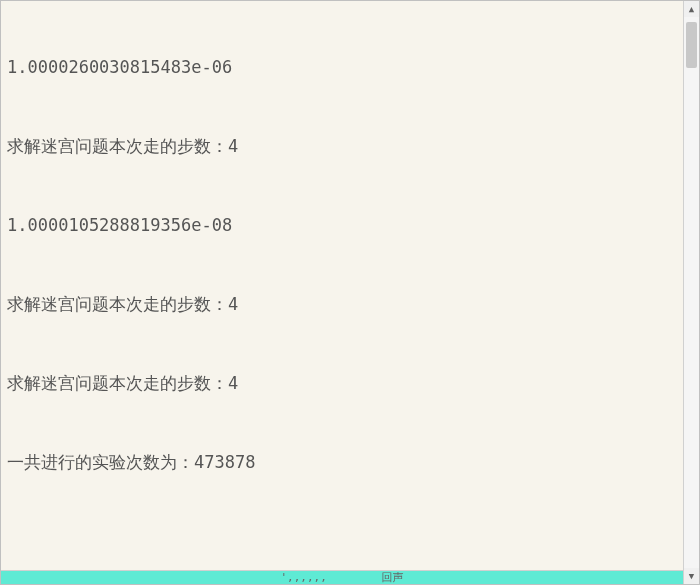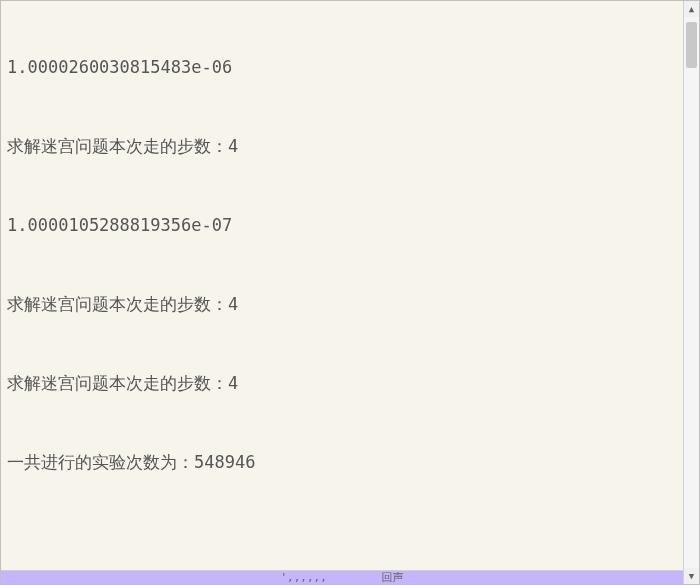--- a/index.html
+++ b/index.html
@@ -65,41 +65,41 @@
       color: #606060;
     }
     .scroll-btn.up { top: 0; }
     .scroll-btn.down { bottom: 0; }
     .bottom-bar {
       position: absolute;
       bottom: 0;
       left: 0;
       right: 16px;
       height: 14px;
-      background: #c4b5fd;
+      background: #5eead4;
       border-top: 1px solid #d0d0d0;
       font-size: 11px;
       color: #666;
       text-align: center;
       line-height: 13px;
     }
     .bottom-bar span {
       margin: 0 24px;
     }
   </style>
 </head>
 <body>
 
 <div class="output-area">
   <div class="output-line">1.0000260030815483e-06</div>
   <div class="output-line">求解迷宫问题本次走的步数：4</div>
-  <div class="output-line">1.0000105288819356e-07</div>
+  <div class="output-line">1.0000105288819356e-08</div>
   <div class="output-line">求解迷宫问题本次走的步数：4</div>
   <div class="output-line">求解迷宫问题本次走的步数：4</div>
-  <div class="output-line">一共进行的实验次数为：548946</div>
+  <div class="output-line">一共进行的实验次数为：473878</div>
   
   
   
   
   
   
   
   
   
   

